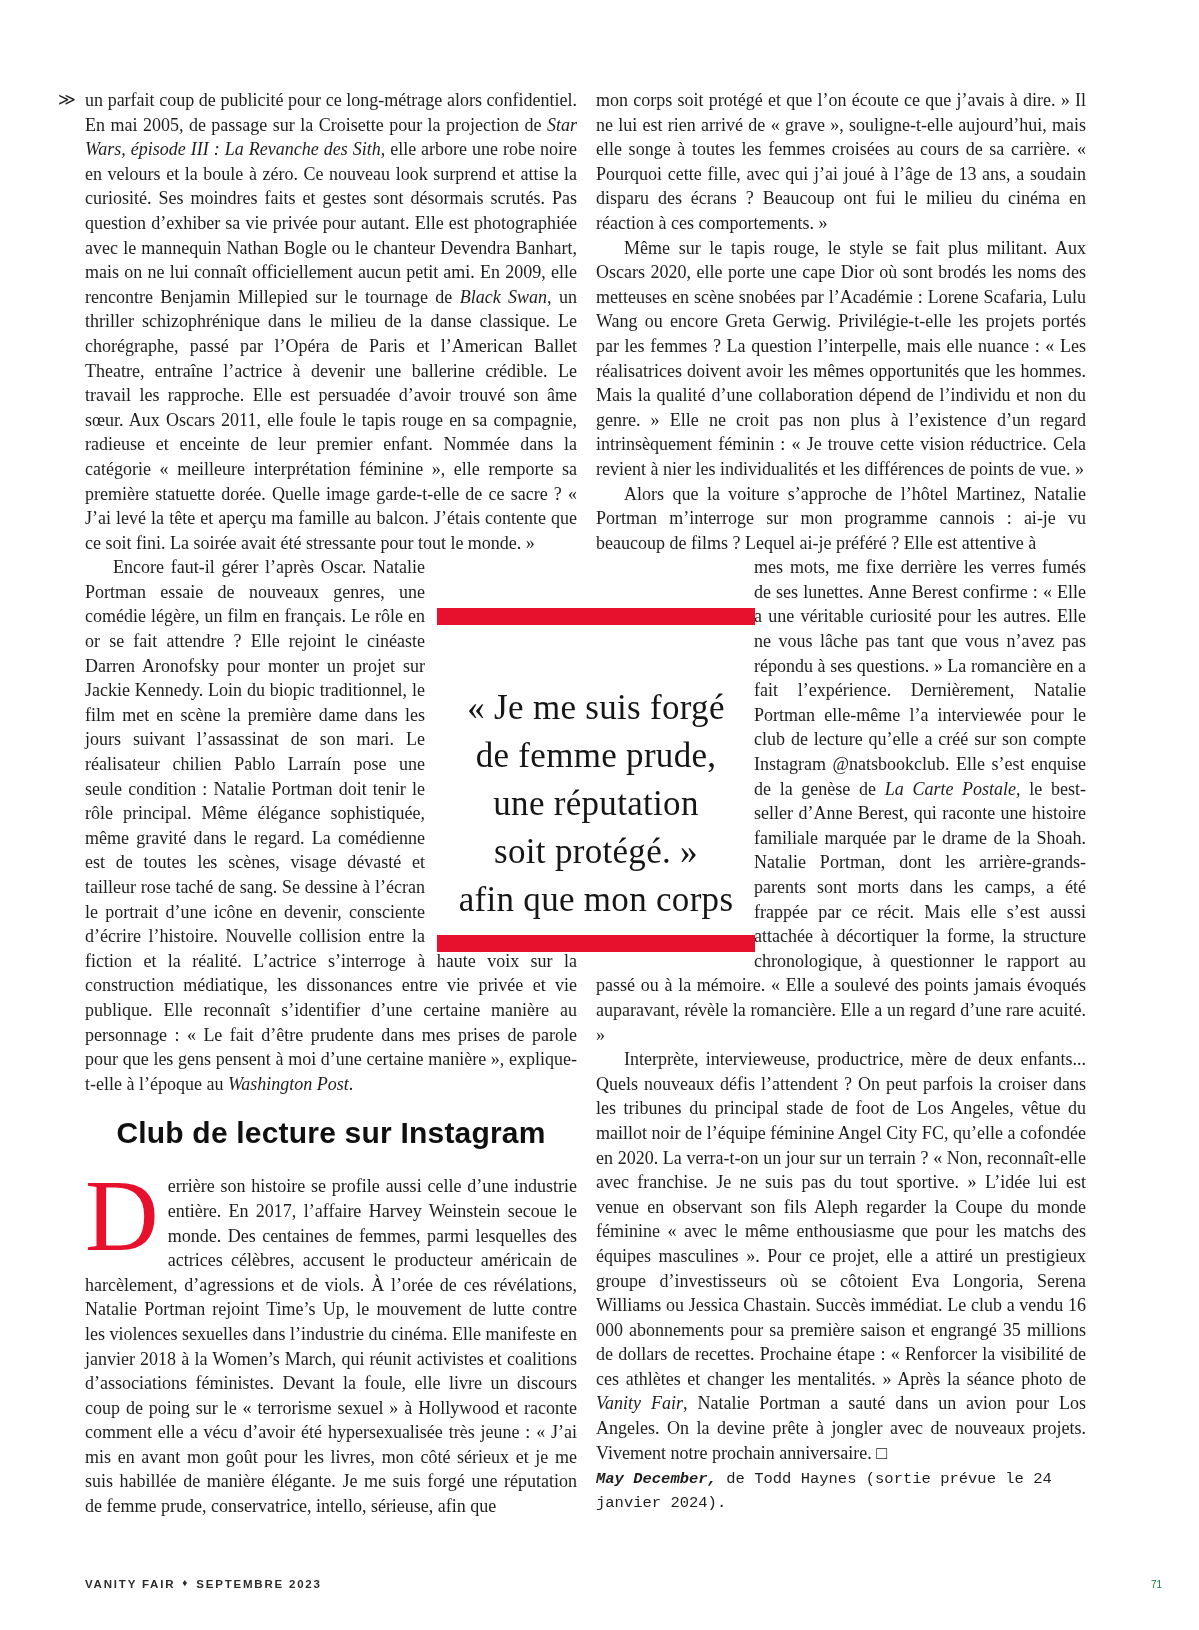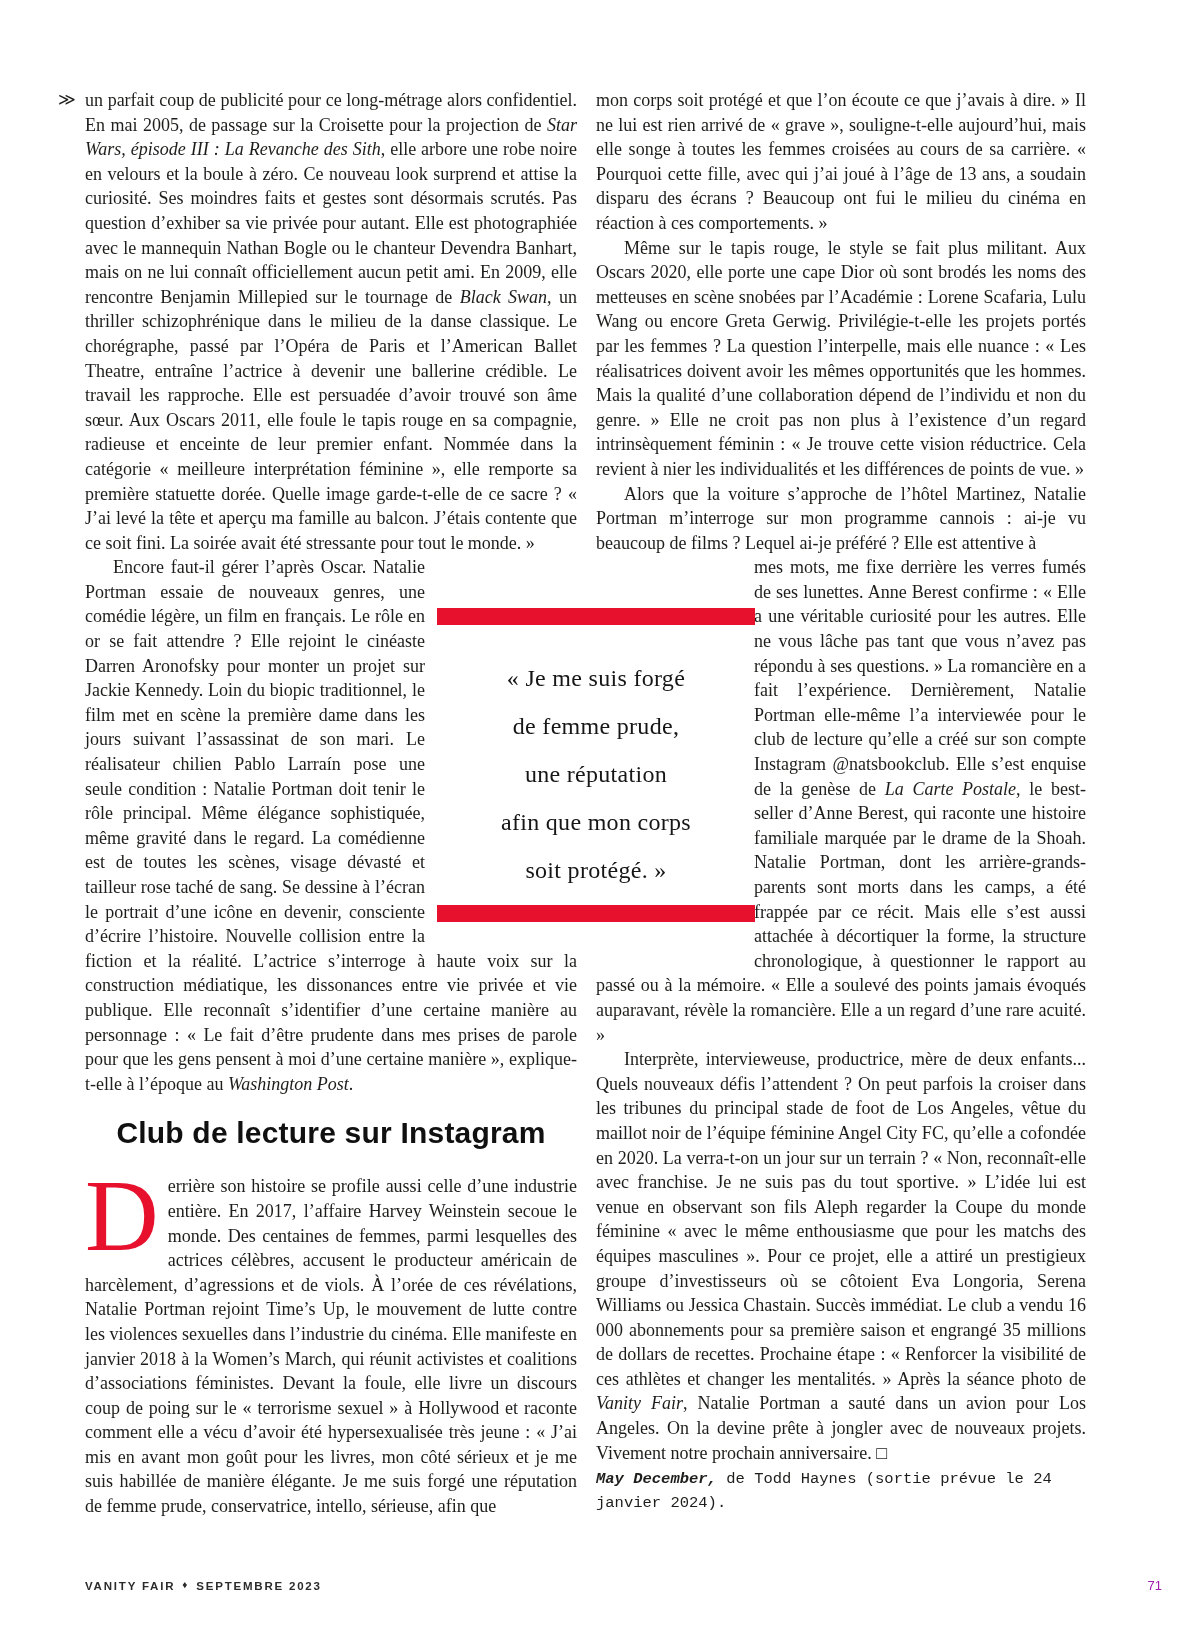--- a/index.html
+++ b/index.html
@@ -29,40 +29,40 @@
   }
   
   .dropcap{
     float:left;font-family:"Liberation Serif",serif;font-weight:400;
     font-size:102px;line-height:76px;padding:4px 9px 0 0;color:#e8112d;
   }
   
   .pullquote{position:absolute;left:437px;top:608px;width:318px;}
   .pq-bar{height:17px;background:#e8112d;}
   .pq-text{
-    font-family:"Liberation Serif",serif;font-size:24px;line-height:48px;
-    text-align:center;color:#161616;padding:29px 0 11px;letter-spacing:.3px;
+    font-family:"Liberation Serif",serif;font-size:35px;line-height:48px;
+    text-align:center;color:#161616;padding:13px 0 11px;letter-spacing:.3px;margin-top:46px;
   }
   .pq-line{display:block;}
   
   .credit{
     font-family:Liberation Mono, monospace;font-size:15.5px;line-height:24px;
     color:#1d1d1b;margin-top:2px;text-align:left;
   }
   .credit-title{font-weight:700;font-style:italic;}
   .credit-rest{font-weight:400;}
   
   .footer{
     position:absolute;left:85px;top:1578px;width:1077px;
     display:flex;justify-content:space-between;align-items:baseline;
     font-family:"Liberation Sans",sans-serif;
   }
   .footer-left{font-size:11.5px;letter-spacing:1.8px;font-weight:600;color:#2b2b2b;display:flex;align-items:center;gap:7px;}
   .footer-ornament{font-size:10px;line-height:1;position:relative;top:-1px;}
-  .page-number{font-size:13px;font-weight:400;color:#a21caf;}
+  .page-number{font-size:10px;font-weight:400;color:#15803d;}
 </style>
 </head>
 <body>
 
 <div class="page">
 
   <div class="col col-left">
     <p class="body-text rel"><span class="cont-marker">≫</span><span>un parfait coup de publicité pour ce long-métrage alors confidentiel. En mai 2005, de passage sur la Croisette pour la projection de </span><span class="it">Star Wars, épisode III : La Revanche des Sith</span><span>, elle arbore une robe noire en velours et la boule à zéro. Ce nouveau look surprend et attise la curiosité. Ses moindres faits et gestes sont désormais scrutés. Pas question d’exhiber sa vie privée pour autant. Elle est photographiée avec le mannequin Nathan Bogle ou le chanteur Devendra Banhart, mais on ne lui connaît officiellement aucun petit ami. En 2009, elle rencontre Benjamin Millepied sur le tournage de </span><span class="it">Black Swan</span><span>, un thriller schizophrénique dans le milieu de la danse classique. Le chorégraphe, passé par l’Opéra de Paris et l’American Ballet Theatre, entraîne l’actrice à devenir une ballerine crédible. Le travail les rapproche. Elle est persuadée d’avoir trouvé son âme sœur. Aux Oscars 2011, elle foule le tapis rouge en sa compagnie, radieuse et enceinte de leur premier enfant. Nommée dans la catégorie « meilleure interprétation féminine », elle remporte sa première statuette dorée. Quelle image garde-t-elle de ce sacre ? « J’ai levé la tête et aperçu ma famille au balcon. J’étais contente que ce soit fini. La soirée avait été stressante pour tout le monde. »</span></p>
     <p class="body-text p-indent"><span class="spacer-r"></span><span>Encore faut-il gérer l’après Oscar. Natalie Portman essaie de nouveaux genres, une comédie légère, un film en français. Le rôle en or se fait attendre ? Elle rejoint le cinéaste Darren Aronofsky pour monter un projet sur Jackie Kennedy. Loin du biopic traditionnel, le film met en scène la première dame dans les jours suivant l’assassinat de son mari. Le réalisateur chilien Pablo Larraín pose une seule condition : Natalie Portman doit tenir le rôle principal. Même élégance sophistiquée, même gravité dans le regard. La comédienne est de toutes les scènes, visage dévasté et tailleur rose taché de sang. Se dessine à l’écran le portrait d’une icône en devenir, consciente d’écrire l’histoire. Nouvelle collision entre la fiction et la réalité. L’actrice s’interroge à haute voix sur la construction médiatique, les dissonances entre vie privée et vie publique. Elle reconnaît s’identifier d’une certaine manière au personnage : « Le fait d’être prudente dans mes prises de parole pour que les gens pensent à moi d’une certaine manière », explique-t-elle à l’époque au </span><span class="it">Washington Post</span><span>.</span></p>
     <h2 class="section-heading">Club de lecture sur Instagram</h2>
@@ -77,22 +77,22 @@
     <p class="body-text p-indent"><span>Interprète, intervieweuse, productrice, mère de deux enfants... Quels nouveaux défis l’attendent ? On peut parfois la croiser dans les tribunes du principal stade de foot de Los Angeles, vêtue du maillot noir de l’équipe féminine Angel City FC, qu’elle a cofondée en 2020. La verra-t-on un jour sur un terrain ? « Non, reconnaît-elle avec franchise. Je ne suis pas du tout sportive. » L’idée lui est venue en observant son fils Aleph regarder la Coupe du monde féminine « avec le même enthousiasme que pour les matchs des équipes masculines ». Pour ce projet, elle a attiré un prestigieux groupe d’investisseurs où se côtoient Eva Longoria, Serena Williams ou Jessica Chastain. Succès immédiat. Le club a vendu 16 000 abonnements pour sa première saison et engrangé 35 millions de dollars de recettes. Prochaine étape : « Renforcer la visibilité de ces athlètes et changer les mentalités. » Après la séance photo de </span><span class="it">Vanity Fair</span><span>, Natalie Portman a sauté dans un avion pour Los Angeles. On la devine prête à jongler avec de nouveaux projets. Vivement notre prochain anniversaire. □</span></p>
     <p class="credit"><span class="credit-title">May December,</span><span class="credit-rest"> de Todd Haynes (sortie prévue le 24 janvier 2024).</span></p>
   </div>
 
   <div class="pullquote">
     <div class="pq-bar"></div>
     <div class="pq-text">
       <span class="pq-line">« Je me suis forgé</span>
       <span class="pq-line">de femme prude,</span>
       <span class="pq-line">une réputation</span>
+      <span class="pq-line">soit protégé. »</span>
       <span class="pq-line">afin que mon corps</span>
-      <span class="pq-line">soit protégé. »</span>
     </div>
     <div class="pq-bar"></div>
   </div>
 
   <div class="footer">
     <div class="footer-left">
       <span>VANITY FAIR</span>
       <span class="footer-ornament">♦</span>
       <span>SEPTEMBRE 2023</span>
     </div>

